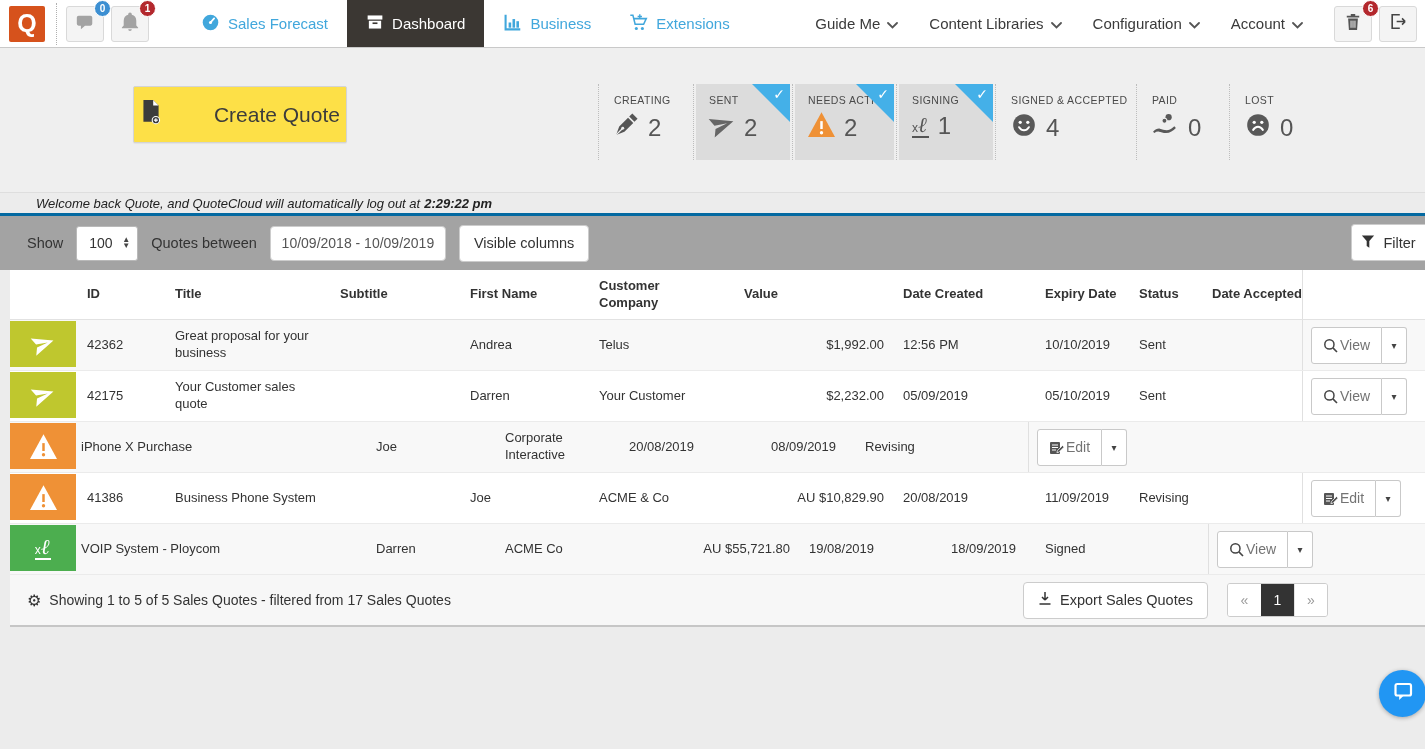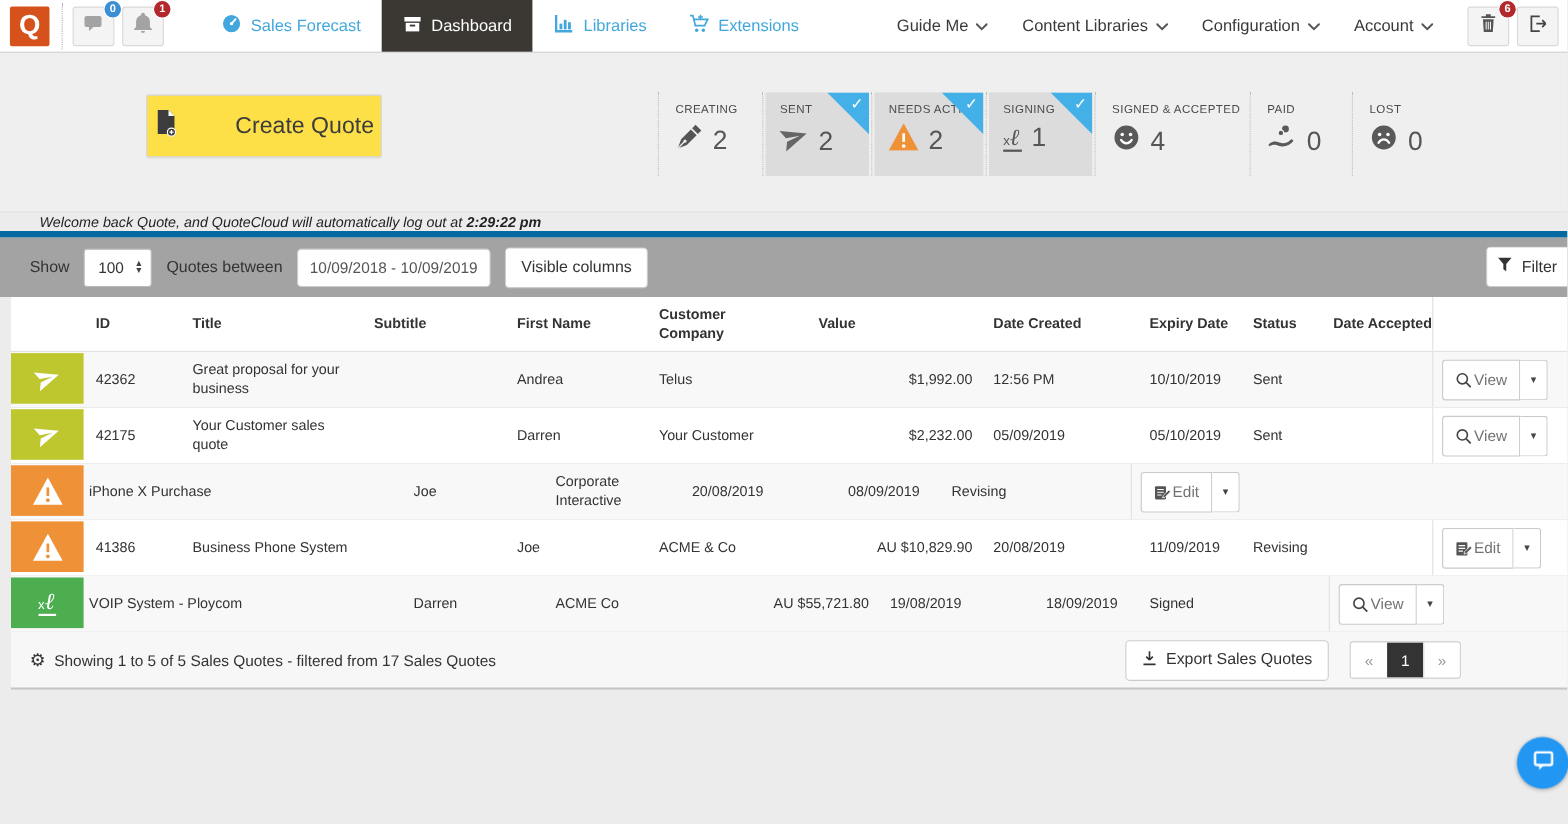--- a/index.html
+++ b/index.html
@@ -46,21 +46,21 @@
   .s4{width:141px}.s5{width:93px}.s6{width:92px}
   .stage-label{font-size:10.5px;color:#4a4a4a;letter-spacing:.4px;white-space:nowrap}
   .stage-count{display:flex;align-items:center;gap:9px;margin-top:6px;font-size:24px;color:#555}
   .chk{position:absolute;top:0;right:0;width:0;height:0;
        border-top:38px solid #44b0e8;border-left:38px solid transparent}
   .chk-mark{position:absolute;top:2px;right:5px;color:#fff;font-size:14px;font-weight:bold}
   .sig{font-size:15px;color:#555;border-bottom:2px solid #555;padding:0 2px 0 0;line-height:1}
   .sig .ell{font-size:21px;font-style:italic;font-family:"DejaVu Serif",serif}
 
   
-  .welcome{height:24px;background:#ececec;border-top:1px solid #dedede;border-bottom:6px solid #0369a1;
+  .welcome{height:24px;background:#ececec;border-top:1px solid #dedede;border-bottom:3px solid #0369a1;
            display:flex;align-items:center;padding-left:36px;font-size:13px;font-style:italic;color:#222}
   .welcome b{margin-left:4px}
 
   
   .filterbar{height:54px;background:#a3a3a3;display:flex;align-items:center;padding-left:27px;position:relative}
   .lbl{font-size:14.5px;color:#333}
   .select{width:62px;height:35px;border:1px solid #b9b9b9;border-radius:3px;margin:0 13px;
           display:flex;align-items:center;justify-content:space-between;background:#fff;
           padding:0 7px 0 12px;font-size:14px;color:#333;cursor:pointer}
   .spin{display:flex;flex-direction:column;font-size:8px;color:#444;line-height:6px}
@@ -153,21 +153,21 @@
           </svg></span>
       <span>Dashboard</span>
     </div>
     <div class="nav-tab">
       <span><svg width="19" height="19" viewBox="0 0 22 22">
             <path d="M3 2v17h17" stroke="#41a7dc" stroke-width="2.4" fill="none"></path>
             <rect x="6.5" y="11" width="3" height="6" fill="#41a7dc"></rect>
             <rect x="11" y="7" width="3" height="10" fill="#41a7dc"></rect>
             <rect x="15.5" y="9.5" width="3" height="7.5" fill="#41a7dc"></rect>
           </svg></span>
-      <span>Libraries</span>
+      <span>Business</span>
     </div>
     <div class="nav-tab">
       <span><svg width="19" height="19" viewBox="0 0 22 22">
             <path d="M1.5 2.5h3l2.6 10.5h9.8L20 6.5H6" stroke="#41a7dc" stroke-width="1.8" fill="none"></path>
             <circle cx="8.5" cy="18" r="1.8" fill="#41a7dc"></circle>
             <circle cx="15.5" cy="18" r="1.8" fill="#41a7dc"></circle>
             <path d="M12.5 1.5v5M10 4h5" stroke="#41a7dc" stroke-width="1.6"></path>
           </svg></span>
       <span>Extensions</span>
     </div>

